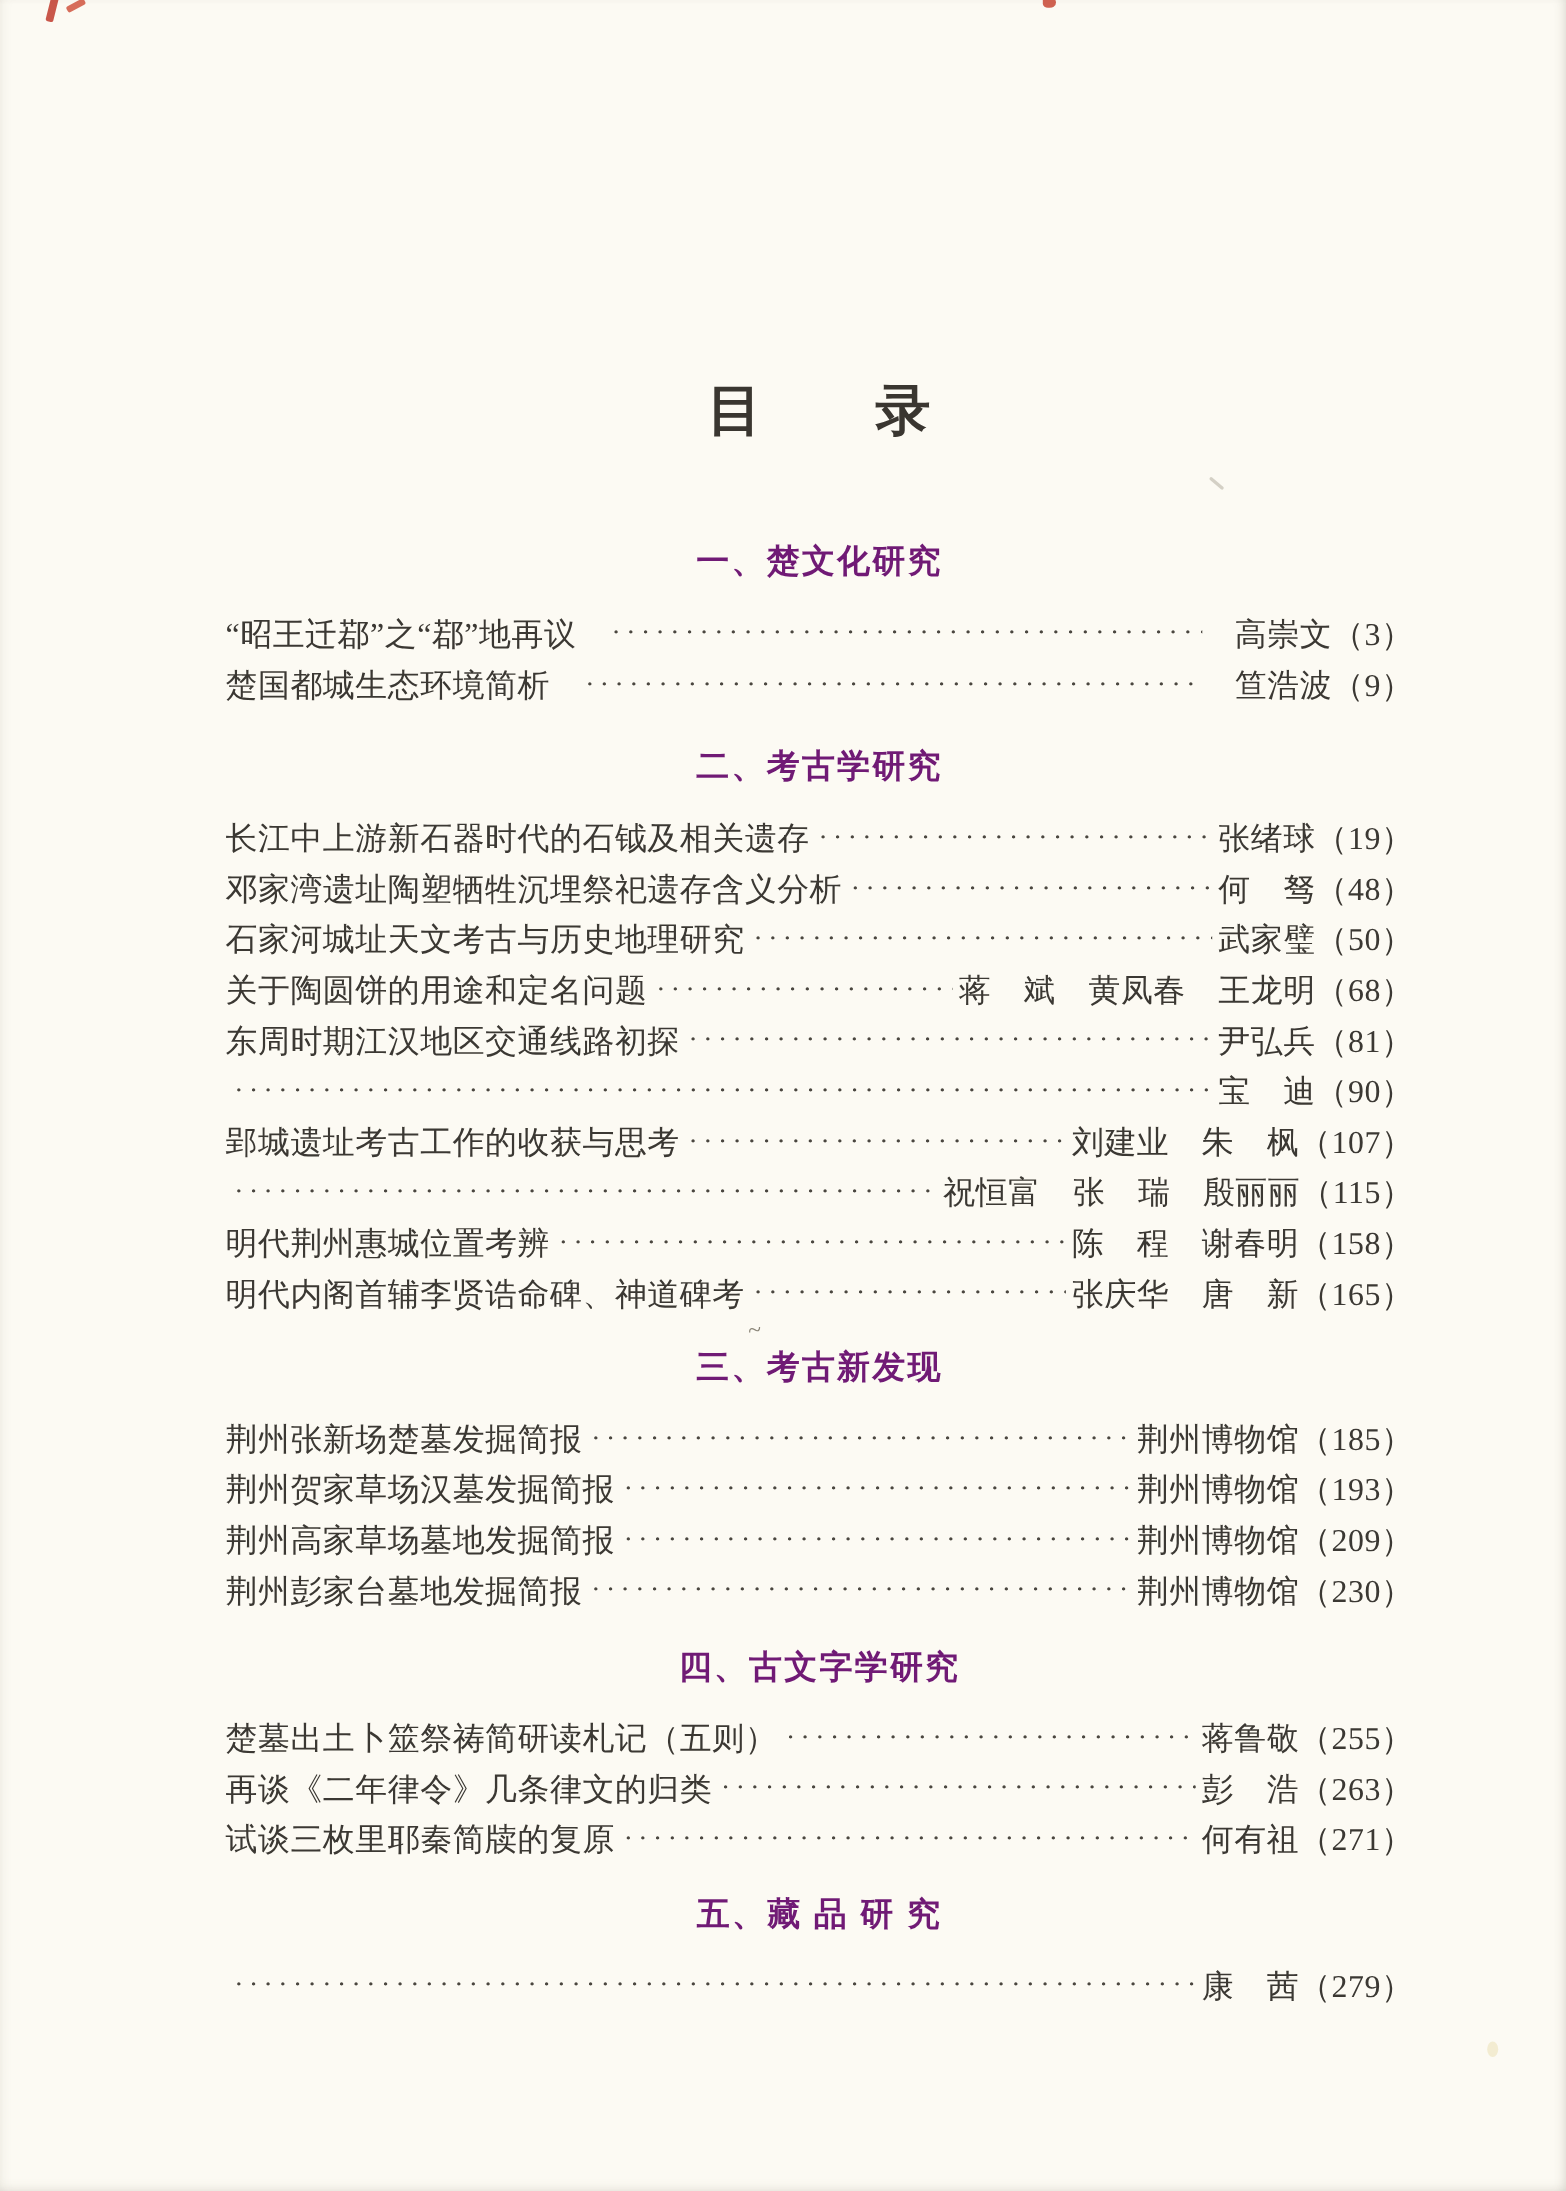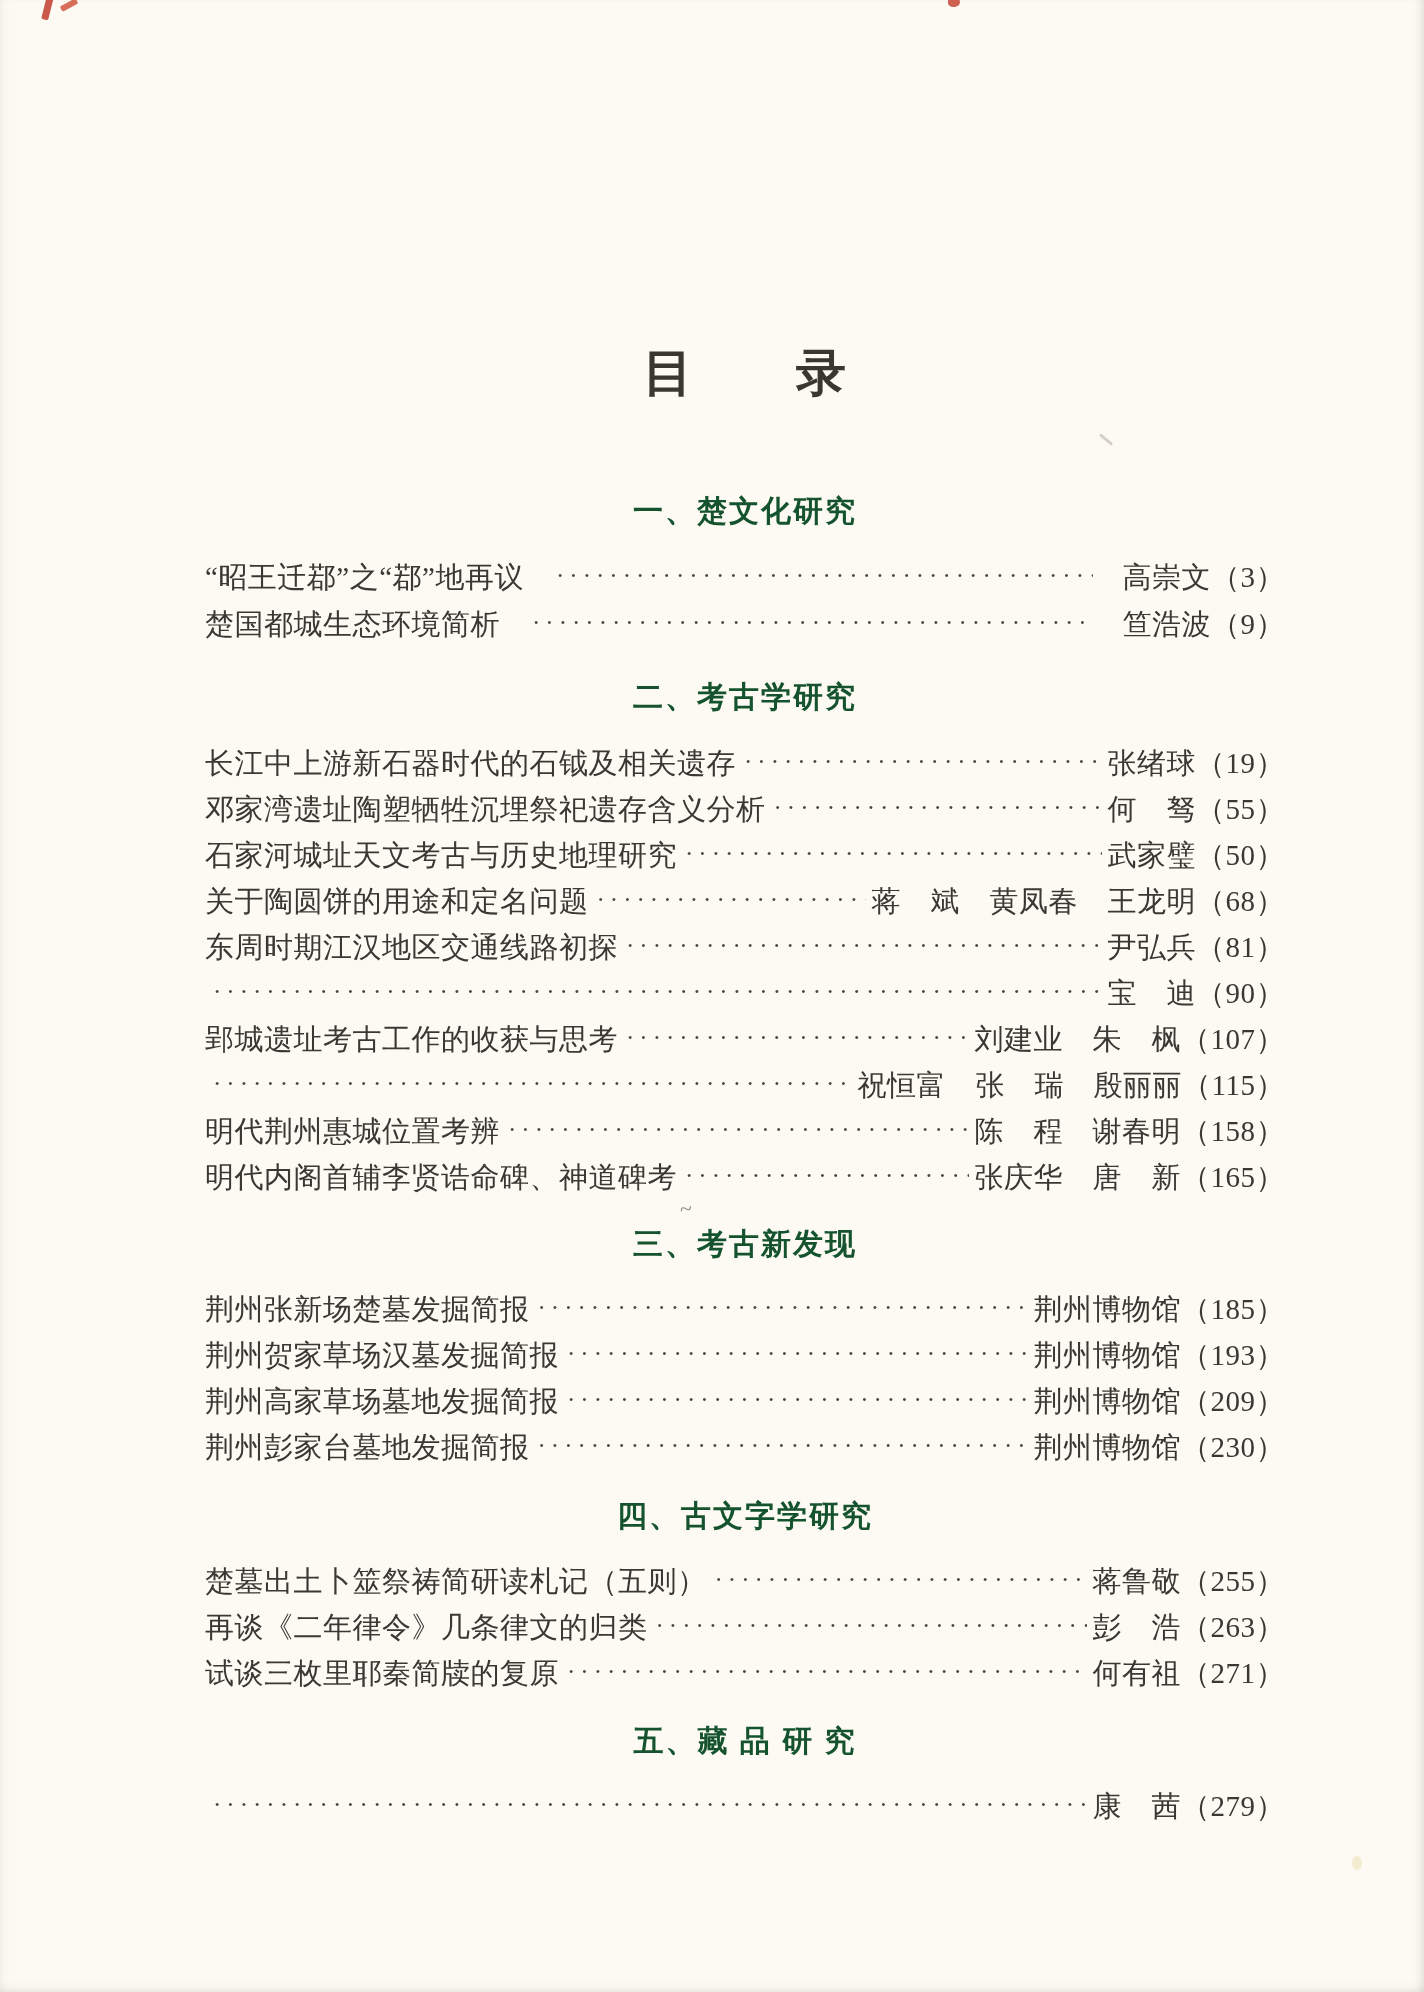--- a/index.html
+++ b/index.html
@@ -29,21 +29,21 @@
     color:#3a3630;
     letter-spacing:1px;
   }
   .section-heading {
     margin:0;
     text-align:center;
     font-family:"Liberation Sans","DejaVu Sans",sans-serif;
     font-size:30px;
     line-height:34px;
     font-weight:bold;
-    color:#14532d;
+    color:#701a75;
     letter-spacing:2px;
   }
   .rows { }
   .row {
     display:flex;
     align-items:baseline;
     height:46px;
     line-height:46px;
     font-size:29px;
     white-space:nowrap;
@@ -113,21 +113,21 @@
     <h2 class="section-heading mh2">二、考古学研究</h2>
     <div class="rows mr2">
       <div class="row">
         <span class="t">长江中上游新石器时代的石钺及相关遗存</span>
         <span class="leader">························································································································</span>
         <span class="r">张绪球（19）</span>
       </div>
       <div class="row">
         <span class="t">邓家湾遗址陶塑牺牲沉埋祭祀遗存含义分析</span>
         <span class="leader">························································································································</span>
-        <span class="r">何　驽（55）</span>
+        <span class="r">何　驽（48）</span>
       </div>
       <div class="row">
         <span class="t">石家河城址天文考古与历史地理研究</span>
         <span class="leader">························································································································</span>
         <span class="r">武家璧（50）</span>
       </div>
       <div class="row">
         <span class="t">关于陶圆饼的用途和定名问题</span>
         <span class="leader">························································································································</span>
         <span class="r">蒋　斌　黄凤春　王龙明（68）</span>

